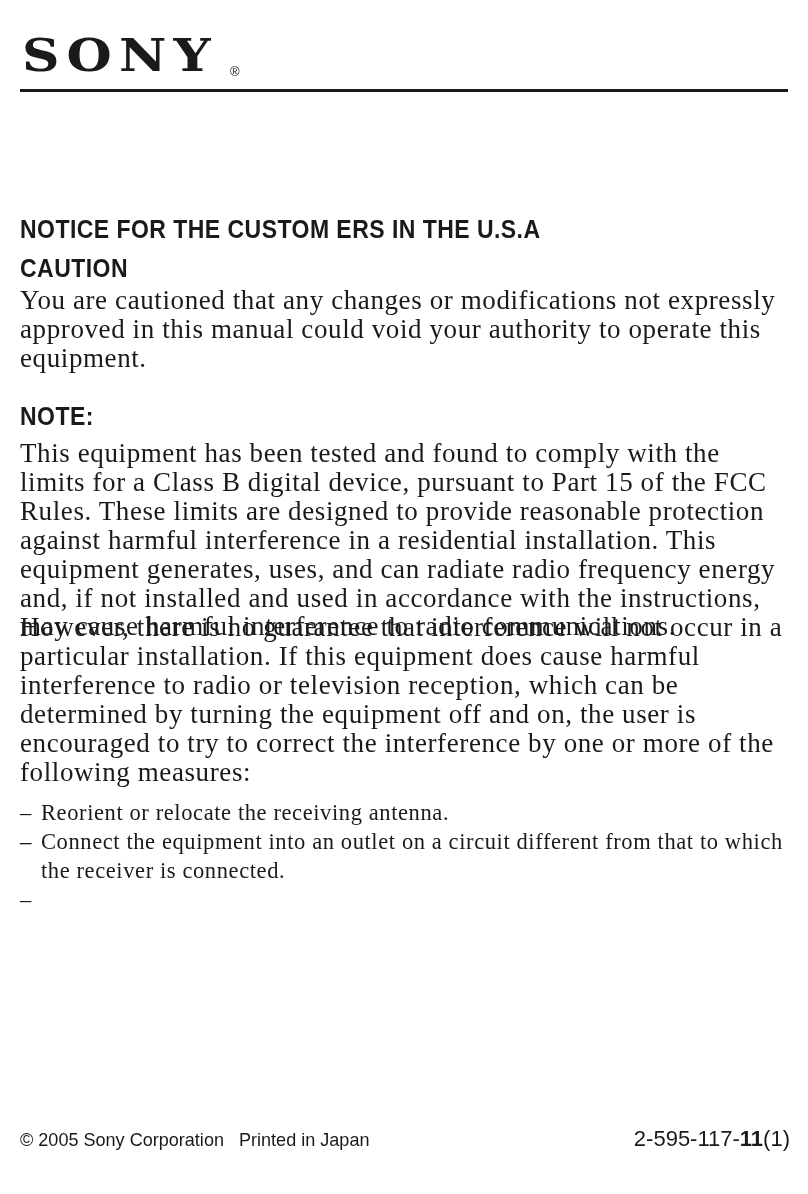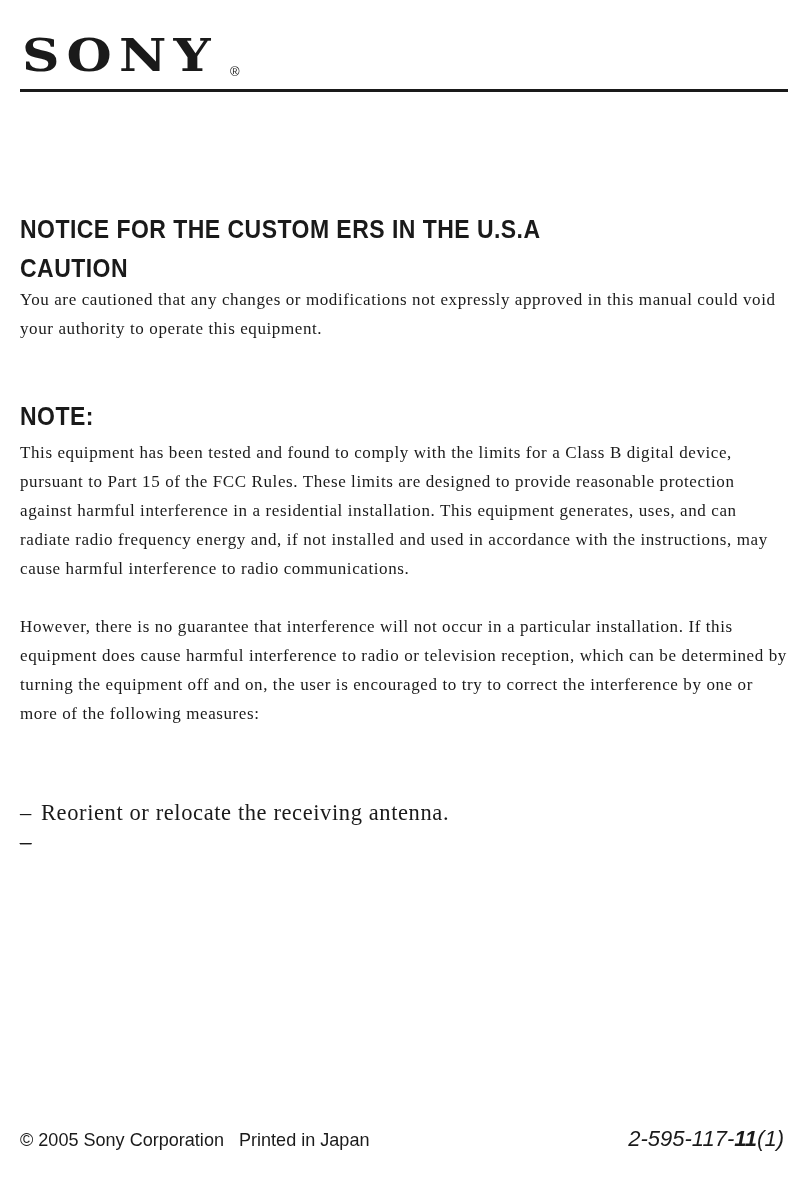--- a/index.html
+++ b/index.html
@@ -17,36 +17,36 @@
   .rule { position: absolute; left: 20px; right: 20px; top: 89px; height: 3px; background: #1a1a1a; }
 
   .h {
     position: absolute; left: 20px;
     font-family: "Liberation Sans", sans-serif; font-weight: bold; font-size: 25px;
     letter-spacing: 0.5px; color: #1a1a1a; transform: scaleX(0.92); transform-origin: left top;
     white-space: nowrap;
   }
   .p {
     position: absolute; left: 20px; width: 770px;
-    font-family: "Liberation Serif", serif; font-size: 17px; line-height: 28.9px;
+    font-family: "Liberation Serif", serif; font-size: 27px; line-height: 28.9px;
     color: #1a1a1a; letter-spacing: 0.6px; margin: 0;
   }
   .bullets { position: absolute; left: 20px; top: 799px; width: 770px; margin: 0; padding: 0; list-style: none;
     font-family: "Liberation Serif", serif; font-size: 22.5px; line-height: 28.9px; letter-spacing: 0.6px; color:#1a1a1a; }
   .bullets li { position: relative; padding-left: 21px; }
   .bullets li .dash { position: absolute; left: 0; top: 0; }
 
   .footer-left {
     position: absolute; left: 20px; top: 1129px;
     font-family: "Liberation Sans", sans-serif; font-size: 19px; color: #1a1a1a; white-space: pre;
     transform: scaleX(0.95); transform-origin: left top;
   }
   .footer-right {
-    position: absolute; right: 24px; top: 1126px;
-    font-family: "Liberation Sans", sans-serif; font-size: 22px; color: #1a1a1a; white-space: nowrap; font-style: italic;
+    position: absolute; right: 18px; top: 1126px;
+    font-family: "Liberation Sans", sans-serif; font-size: 22px; color: #1a1a1a; white-space: nowrap;
   }
   .footer-right b { font-weight: bold; }
 </style>
 </head>
 <body>
 
 <div>
   <div class="logo">SONY</div>
   <span class="reg">®</span>
 </div>
@@ -56,18 +56,18 @@
 <div class="h" style="top:254px;">CAUTION</div>
 <p class="p" style="top:286px;">You are cautioned that any changes or modifications not expressly approved in this manual could void your authority to operate this equipment.</p>
 
 <div class="h" style="top:402px;">NOTE:</div>
 <p class="p" style="top:439px;">This equipment has been tested and found to comply with the limits for a Class B digital device, pursuant to Part 15 of the FCC Rules. These limits are designed to provide reasonable protection against harmful interference in a residential installation.  This equipment generates, uses, and can radiate radio frequency energy and, if not installed and used in accordance with the instructions, may cause harmful interference to radio communications.</p>
 <p class="p" style="top:613px;">However, there is no guarantee that interference will not occur in a particular installation.  If this equipment does cause harmful interference to radio or television reception, which can be determined by turning the equipment off and on, the user is encouraged to try to correct the interference by one or more of the following measures:</p>
 
 <ul class="bullets">
   <li><span class="dash">–</span><span>Reorient or relocate the receiving antenna.</span></li>
   <li><span class="dash">–</span></li>
-  <li><span class="dash">–</span></li>
+  <li><span class="dash">–</span><span>Connect the equipment into an outlet on a circuit different from that to which the receiver is connected.</span></li>
   <li><span class="dash">–</span></li>
 </ul>
 
 <div class="footer-left"><span>© 2005 Sony Corporation</span>   <span>Printed in Japan</span></div>
 <div class="footer-right"><span>2-595-117-</span><b>11</b><span>(1)</span></div>
 
 </body></html>

